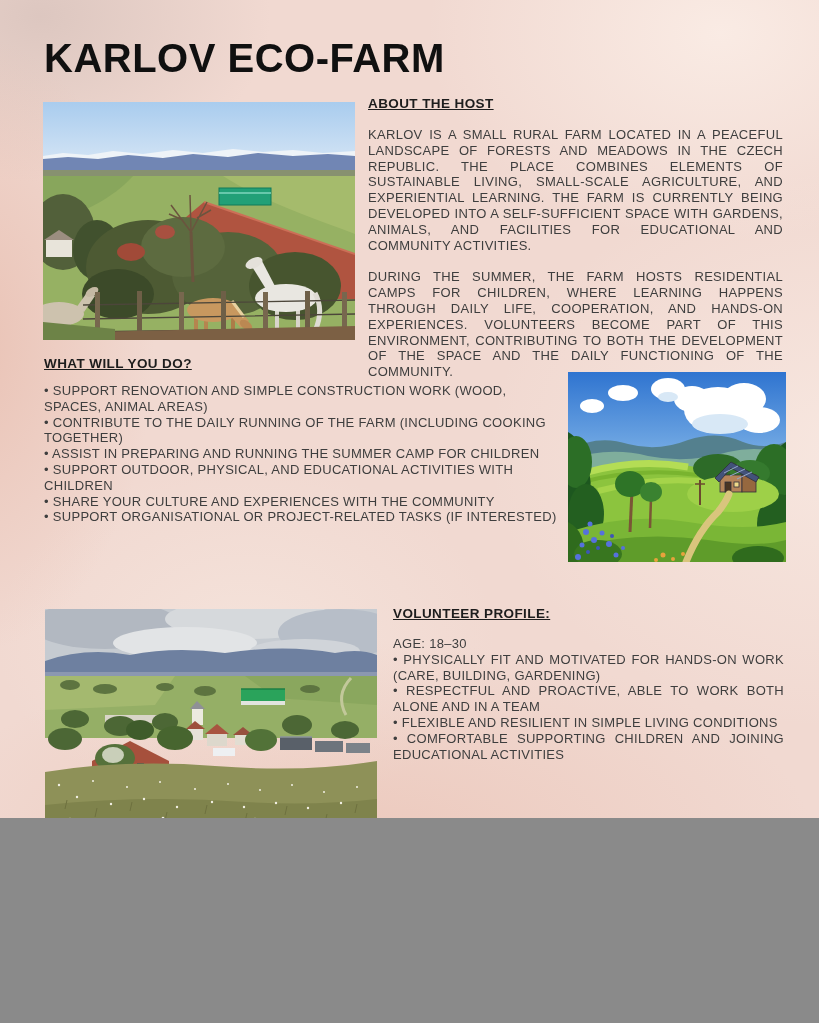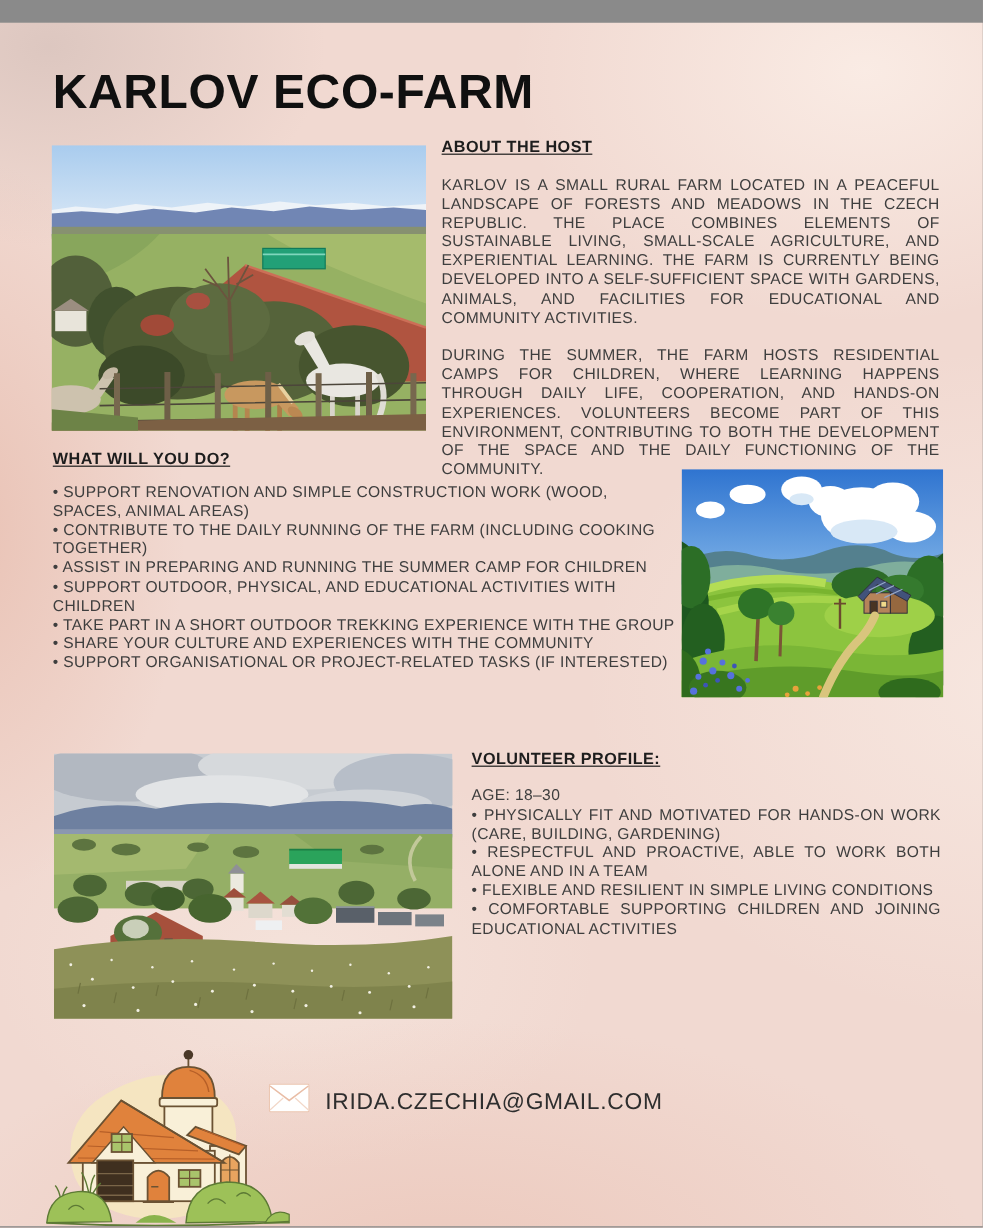--- a/index.html
+++ b/index.html
@@ -1,27 +1,26 @@
 <!DOCTYPE html>
 <html><head>
 <meta charset="utf-8">
 <style>
   html,body{margin:0;padding:0;background:#8a8a8a;}
   .page{
-    position:relative;width:819px;height:1003px;overflow:hidden;
+    position:relative;width:819px;height:818px;overflow:hidden;
     background-color:#f1d9d1;
     background-image:
       radial-gradient(420px 300px at 88% 4%,  rgba(250,236,229,.95), rgba(250,236,229,0) 70%),
       radial-gradient(520px 400px at 104% 55%, rgba(248,233,226,.85), rgba(248,233,226,0) 70%),
       radial-gradient(260px 430px at -4% 42%, rgba(224,166,146,.45), rgba(224,166,146,0) 72%),
       radial-gradient(320px 230px at 5% 2%,   rgba(204,184,178,.55), rgba(204,184,178,0) 72%),
       radial-gradient(620px 280px at 45% 103%, rgba(229,178,160,.40), rgba(229,178,160,0) 72%),
       radial-gradient(360px 250px at 30% 78%, rgba(246,231,223,.65), rgba(246,231,223,0) 70%);
     font-family:"Liberation Sans", sans-serif;
-    margin-top:19px;
   }
   .abs{position:absolute;}
   .title{font-size:40px;font-weight:bold;color:#101010;letter-spacing:.5px;line-height:1.1;}
   .h{font-size:13.5px;font-weight:bold;color:#1d1d1d;letter-spacing:.4px;line-height:16px;text-decoration:underline;}
   .t{font-size:13px;line-height:15.8px;color:#3e3e3e;letter-spacing:.3px;}
   .just{text-align:justify;}
   .para{margin:0 0 16px 0;}
   .item{margin:0;}
   .email{font-size:19px;letter-spacing:.6px;color:#2e2e2e;font-weight:400;}
   svg{display:block;}
@@ -117,21 +116,20 @@
     <p class="t just para">DURING THE SUMMER, THE FARM HOSTS RESIDENTIAL CAMPS FOR CHILDREN, WHERE LEARNING HAPPENS THROUGH DAILY LIFE, COOPERATION, AND HANDS-ON EXPERIENCES. VOLUNTEERS BECOME PART OF THIS ENVIRONMENT, CONTRIBUTING TO BOTH THE DEVELOPMENT OF THE SPACE AND THE DAILY FUNCTIONING OF THE COMMUNITY.</p>
   </section>
 
   <section class="abs" style="left:44px;top:356px;width:521px;">
     <div class="h">WHAT WILL YOU DO?</div>
     <div style="height:11px;"></div>
     <div class="t item">• SUPPORT RENOVATION AND SIMPLE CONSTRUCTION WORK (WOOD, SPACES, ANIMAL AREAS)</div>
     <div class="t item">• CONTRIBUTE TO THE DAILY RUNNING OF THE FARM (INCLUDING COOKING TOGETHER)</div>
     <div class="t item">• ASSIST IN PREPARING AND RUNNING THE SUMMER CAMP FOR CHILDREN</div>
     <div class="t item">• SUPPORT OUTDOOR, PHYSICAL, AND EDUCATIONAL ACTIVITIES WITH CHILDREN</div>
-    <div class="t item">• TAKE PART IN A SHORT OUTDOOR TREKKING EXPERIENCE WITH THE GROUP</div>
     <div class="t item">• SHARE YOUR CULTURE AND EXPERIENCES WITH THE COMMUNITY</div>
     <div class="t item">• SUPPORT ORGANISATIONAL OR PROJECT-RELATED TASKS (IF INTERESTED)</div>
   </section>
 
   <svg class="abs" style="left:568px;top:372px;" width="218" height="190" viewBox="0 0 218 190" preserveAspectRatio="none">
     <defs>
       <linearGradient id="isky" x1="0" y1="0" x2="0" y2="1">
         <stop offset="0" stop-color="#2f74d0"></stop>
           <stop offset="1" stop-color="#8fc0ec"></stop>
       </linearGradient>

